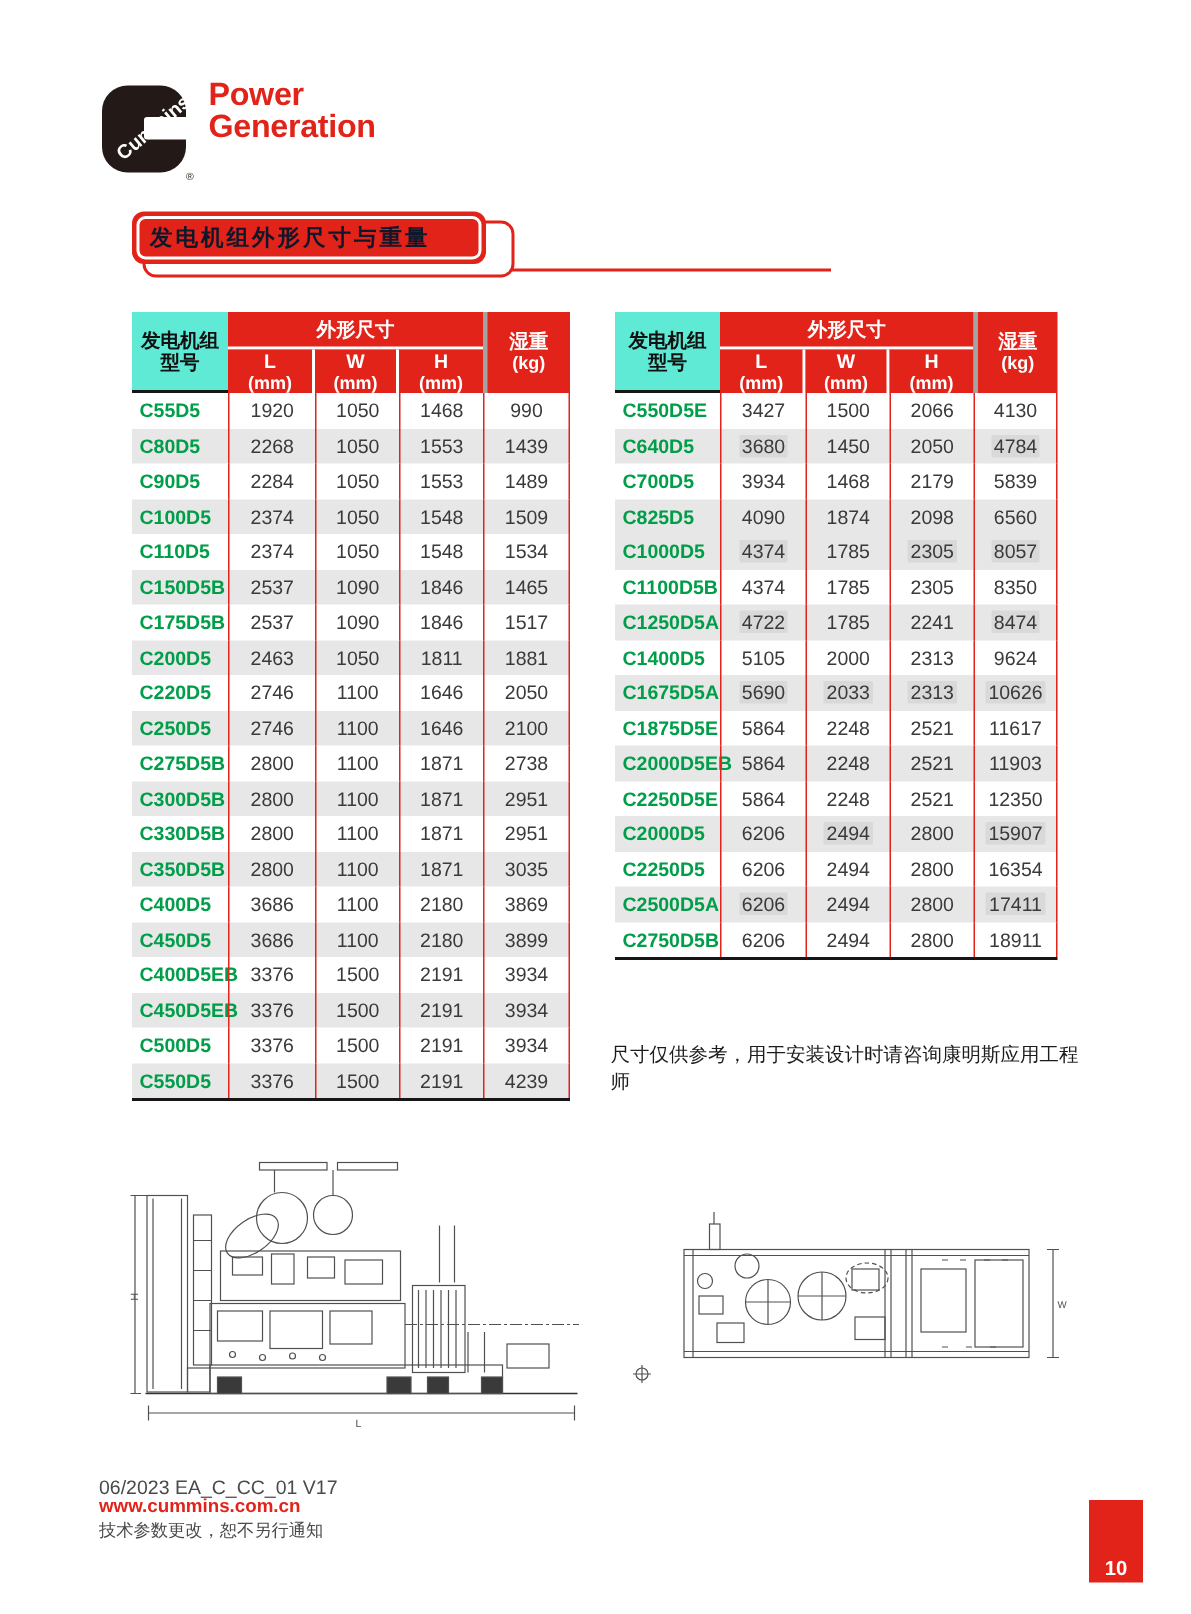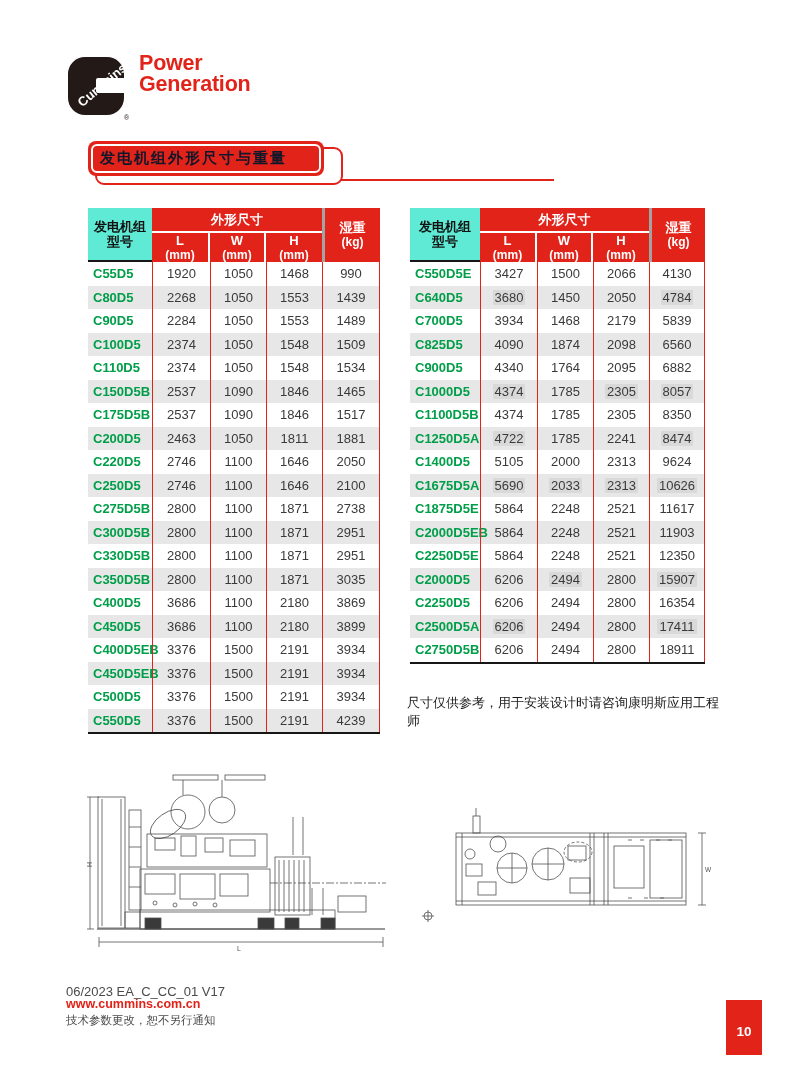--- a/index.html
+++ b/index.html
@@ -57,21 +57,21 @@
   .drawing { position:absolute; }
   .drawing svg { display:block; }
 
   
   .f-url { position:absolute; left:66px; top:997px; font-size:12.5px; font-weight:bold;
     color:var(--red); text-decoration:none; }
   .f-line1 { position:absolute; left:66px; top:1013px; font-size:11.5px; color:#4a4a4a; }
   .f-line2 { position:absolute; left:66px; top:984px; font-size:13px; color:#4a4a4a; }
   .page-num { position:absolute; left:726px; top:1000px; width:36px; height:55px;
     background:var(--red); color:#fff; font-weight:bold; font-size:13.5px;
-    display:flex; justify-content:center; padding-top:24px; box-sizing:border-box; }
+    display:flex; justify-content:center; padding-top:38px; box-sizing:border-box; }
 </style>
 </head>
 <body>
 
 <div class="page">
 
   <div class="abs" style="left:66px; top:52px;">
     <svg width="66" height="70" viewBox="0 0 66 70">
       <rect x="2" y="5" width="56" height="58" rx="17" fill="#231916"></rect>
       <rect x="30" y="26" width="36" height="15" rx="2" fill="#ffffff"></rect>
@@ -308,27 +308,20 @@
           <div class="td-num">1468</div>
           <div class="td-num">2179</div>
           <div class="td-num last">5839</div>
         </div>
         <div class="trow alt">
           <div class="td-model">C825D5</div>
           <div class="td-num">4090</div>
           <div class="td-num">1874</div>
           <div class="td-num">2098</div>
           <div class="td-num last">6560</div>
-        </div>
-        <div class="trow">
-          <div class="td-model">C900D5</div>
-          <div class="td-num">4340</div>
-          <div class="td-num">1764</div>
-          <div class="td-num">2095</div>
-          <div class="td-num last">6882</div>
         </div>
         <div class="trow alt">
           <div class="td-model">C1000D5</div>
           <div class="td-num">
             <span class="patch">4374</span>
           </div>
           <div class="td-num">1785</div>
           <div class="td-num">
             <span class="patch">2305</span>
           </div>

